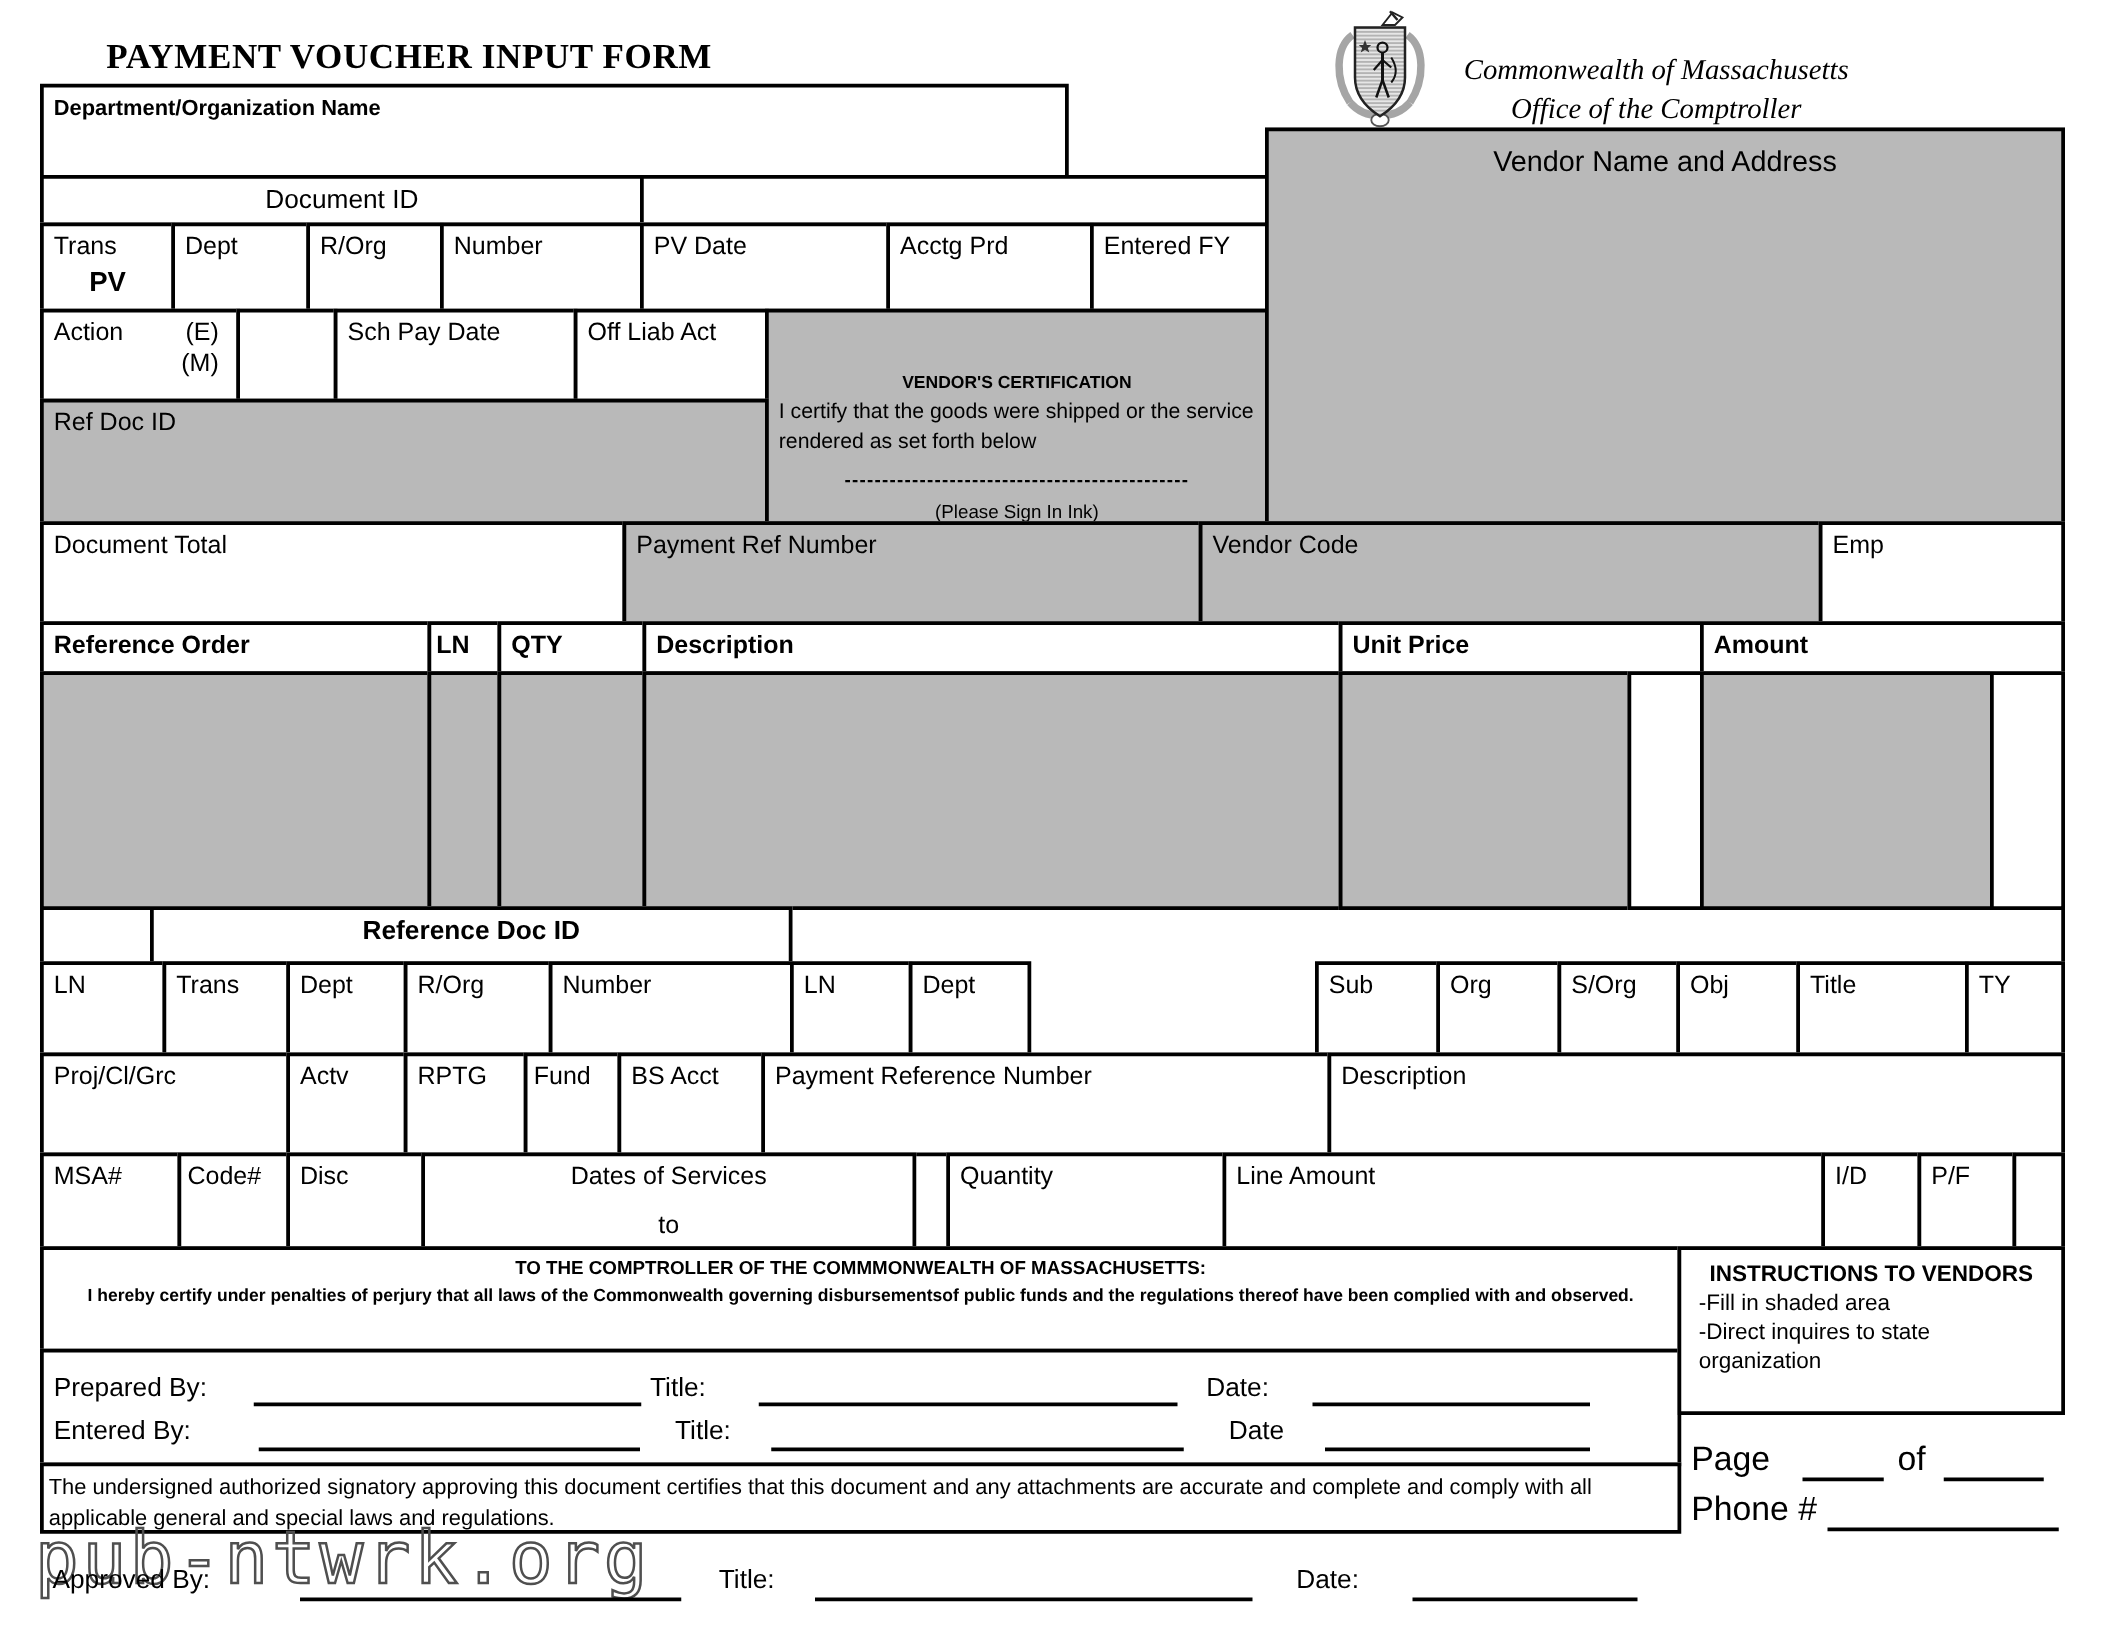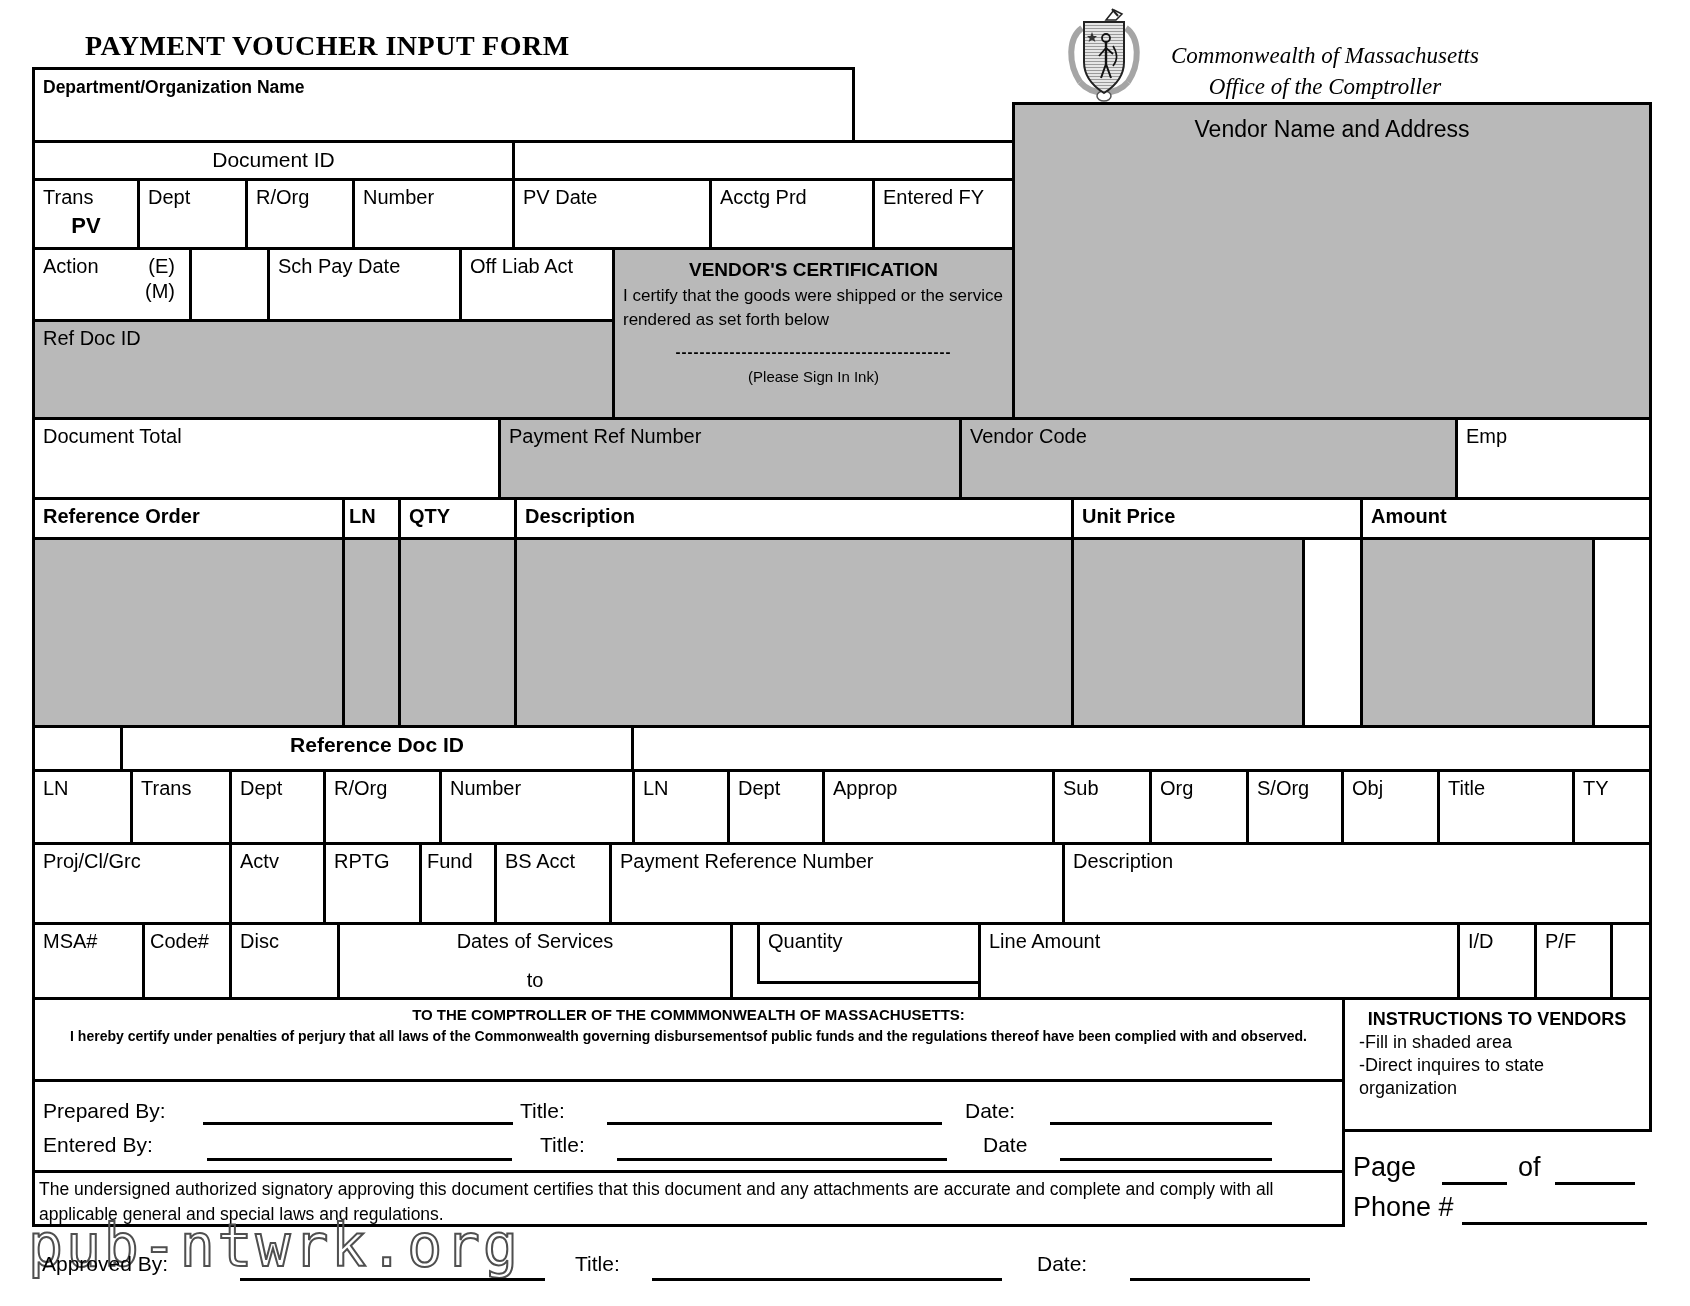--- a/index.html
+++ b/index.html
@@ -15,21 +15,21 @@
   .sline{position:absolute;height:3px;background:#000;}
   .vseg{position:absolute;width:3px;background:#000;margin-left:-3px;margin-top:-3px;}
   .title{position:absolute;left:85px;top:30px;font-family:"Liberation Serif",serif;
          font-weight:bold;font-size:28px;letter-spacing:.5px;}
   .agency{position:absolute;left:1150px;top:40px;width:350px;text-align:center;
           font-family:"Liberation Serif",serif;font-size:23px;line-height:1.35;font-style:italic;}
   .seal{position:absolute;left:1062px;top:6px;}
   .lbl{display:block;}
   .pvcode{display:block;text-align:center;font-weight:bold;font-size:22px;margin-top:2px;}
   .certbox{padding:8px 8px;}
-  .cert-title{font-weight:bold;font-size:19px;text-align:center;margin-bottom:2px;}
+  .cert-title{font-weight:bold;font-size:14px;text-align:center;margin-bottom:2px;margin-top:39px;}
   .cert-body{font-size:17px;line-height:1.45;}
   .cert-dash{font-size:15px;text-align:center;letter-spacing:1px;margin-top:10px;font-weight:bold;}
   .cert-sign{font-size:15px;text-align:center;margin-top:6px;}
   .vendorbox-label{font-size:23px;text-align:center;margin-top:6px;}
   .compt1{font-size:15px;font-weight:bold;text-align:center;margin-top:2px;}
   .compt2{font-size:14px;font-weight:bold;text-align:center;margin-top:3px;}
   .flabel{position:absolute;font-size:21px;}
   .big{font-size:27px;}
   .usign{font-size:17.5px;line-height:1.4;padding:4px 4px;}
   .instr-title{font-weight:bold;font-size:18px;text-align:center;margin-top:4px;}
@@ -181,21 +181,20 @@
     <span>Reference Doc ID</span>
   </div>
 
   <div class="cell" style="left:35px;top:772px;width:101px;height:76px;"><span>LN</span></div>
   <div class="cell" style="left:133px;top:772px;width:102px;height:76px;"><span>Trans</span></div>
   <div class="cell" style="left:232px;top:772px;width:97px;height:76px;"><span>Dept</span></div>
   <div class="cell" style="left:326px;top:772px;width:119px;height:76px;"><span>R/Org</span></div>
   <div class="cell" style="left:442px;top:772px;width:196px;height:76px;"><span>Number</span></div>
   <div class="cell" style="left:635px;top:772px;width:98px;height:76px;"><span>LN</span></div>
   <div class="cell" style="left:730px;top:772px;width:98px;height:76px;"><span>Dept</span></div>
-  <div class="cell" style="left:825px;top:772px;width:233px;height:76px;"><span>Approp</span></div>
   <div class="cell" style="left:1055px;top:772px;width:100px;height:76px;"><span>Sub</span></div>
   <div class="cell" style="left:1152px;top:772px;width:100px;height:76px;"><span>Org</span></div>
   <div class="cell" style="left:1249px;top:772px;width:98px;height:76px;"><span>S/Org</span></div>
   <div class="cell" style="left:1344px;top:772px;width:99px;height:76px;"><span>Obj</span></div>
   <div class="cell" style="left:1440px;top:772px;width:138px;height:76px;"><span>Title</span></div>
   <div class="cell" style="left:1575px;top:772px;width:80px;height:76px;"><span>TY</span></div>
 
   <div class="cell" style="left:35px;top:845px;width:200px;height:83px;"><span>Proj/Cl/Grc</span></div>
   <div class="cell" style="left:232px;top:845px;width:97px;height:83px;"><span>Actv</span></div>
   <div class="cell" style="left:326px;top:845px;width:99px;height:83px;"><span>RPTG</span></div>
@@ -204,21 +203,21 @@
   <div class="cell" style="left:612px;top:845px;width:456px;height:83px;"><span>Payment Reference Number</span></div>
   <div class="cell" style="left:1065px;top:845px;width:590px;height:83px;"><span>Description</span></div>
 
   <div class="cell" style="left:35px;top:925px;width:113px;height:78px;"><span>MSA#</span></div>
   <div class="cell" style="left:145px;top:925px;width:90px;height:78px;padding:4px 5px;"><span>Code#</span></div>
   <div class="cell" style="left:232px;top:925px;width:111px;height:78px;"><span>Disc</span></div>
   <div class="cell" style="left:340px;top:925px;width:396px;height:78px;">
     <span class="dates-two">Dates of Services</span>
     <span class="dates-to">to</span>
   </div>
-  <div class="cell" style="left:733px;top:925px;width:251px;height:62px;margin-left:24px;"><span>Quantity</span></div>
+  <div class="cell" style="left:733px;top:925px;width:251px;height:78px;margin-left:24px;"><span>Quantity</span></div>
   <div class="cell" style="left:981px;top:925px;width:482px;height:78px;"><span>Line Amount</span></div>
   <div class="cell" style="left:1460px;top:925px;width:80px;height:78px;"><span>I/D</span></div>
   <div class="cell" style="left:1537px;top:925px;width:79px;height:78px;"><span>P/F</span></div>
   <div class="cell" style="left:1613px;top:925px;width:42px;height:78px;"></div>
 
   <div class="cell" style="left:35px;top:1000px;width:1313px;height:85px;">
     <div class="compt1">TO THE COMPTROLLER OF THE COMMMONWEALTH OF MASSACHUSETTS:</div>
     <div class="compt2">I hereby certify under penalties of perjury that all laws of the Commonwealth governing disbursementsof public funds and the regulations thereof have been complied with and observed.</div>
   </div>
 

